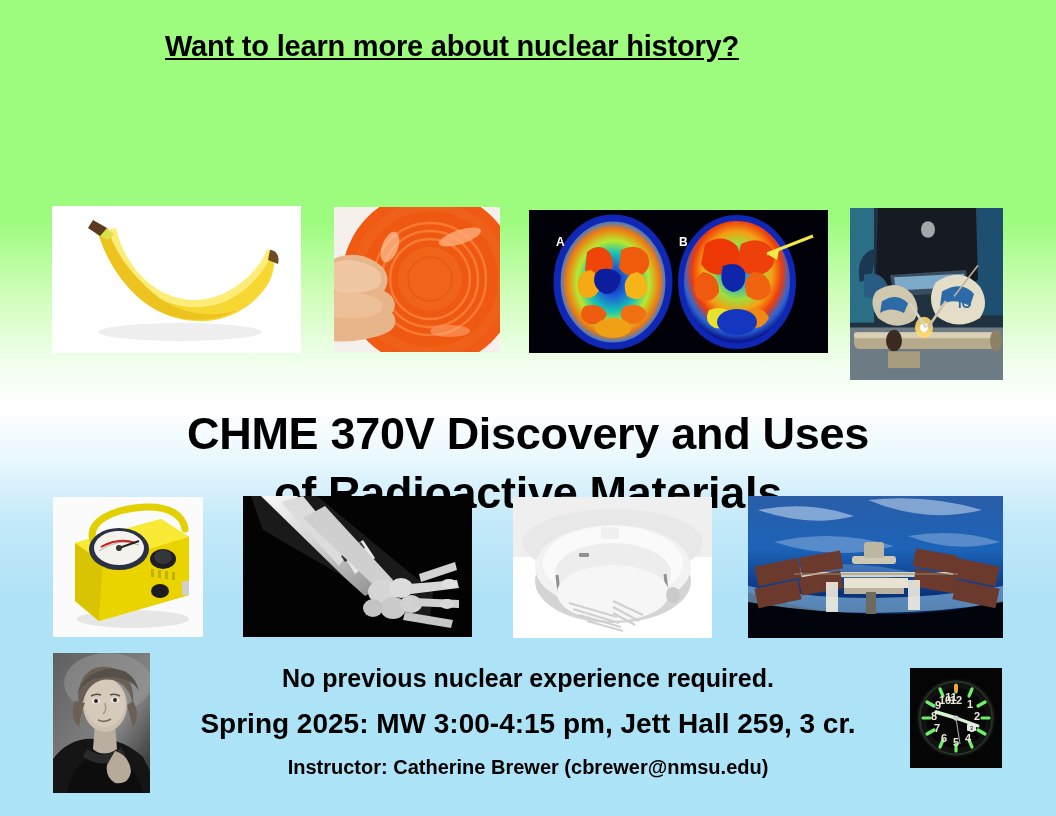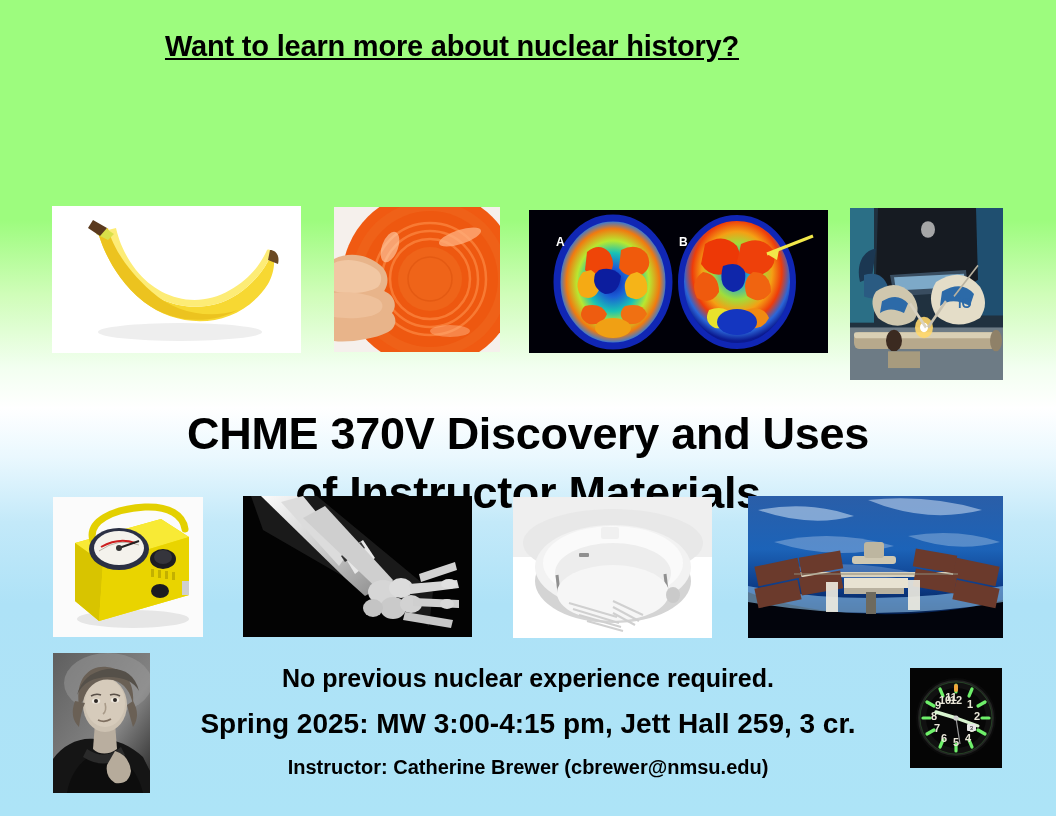--- a/index.html
+++ b/index.html
@@ -211,21 +211,21 @@
       <circle cx="74" cy="100" r="9" fill="#ffd76a" opacity="0.9"></circle>
       <circle cx="74" cy="100" r="4" fill="#ffffff"></circle>
       <line x1="60" y1="80" x2="76" y2="100" stroke="#d9d2c0" stroke-width="2.5"></line>
       <line x1="96" y1="78" x2="78" y2="100" stroke="#c9c2b0" stroke-width="2.5"></line>
       <line x1="128" y1="48" x2="104" y2="74" stroke="#b9b2a0" stroke-width="1.5"></line>
     </svg>
   </div>
 
   <div class="maintitle">
     <div>CHME 370V Discovery and Uses</div>
-    <div>of Instructor Materials</div>
+    <div>of Radioactive Materials</div>
   </div>
 
   <div class="photo" style="left:53px; top:497px; width:150px; height:140px;">
     <svg viewBox="0 0 150 140" preserveAspectRatio="none">
       <rect x="0" y="0" width="150" height="140" fill="#fbfbfb"></rect>
       <ellipse cx="80" cy="122" rx="56" ry="9" fill="#e6e6e6"></ellipse>
       <path d="M22,46 L108,22 L136,40 L136,98 L46,124 L22,104 Z" fill="#f2dd00"></path>
       <path d="M22,46 L108,22 L136,40 L50,66 Z" fill="#f8ea35"></path>
       <path d="M22,46 L50,66 L46,124 L22,104 Z" fill="#d8c400"></path>
       <path d="M50,66 L136,40 L136,98 L46,124 Z" fill="#e9d400"></path>

